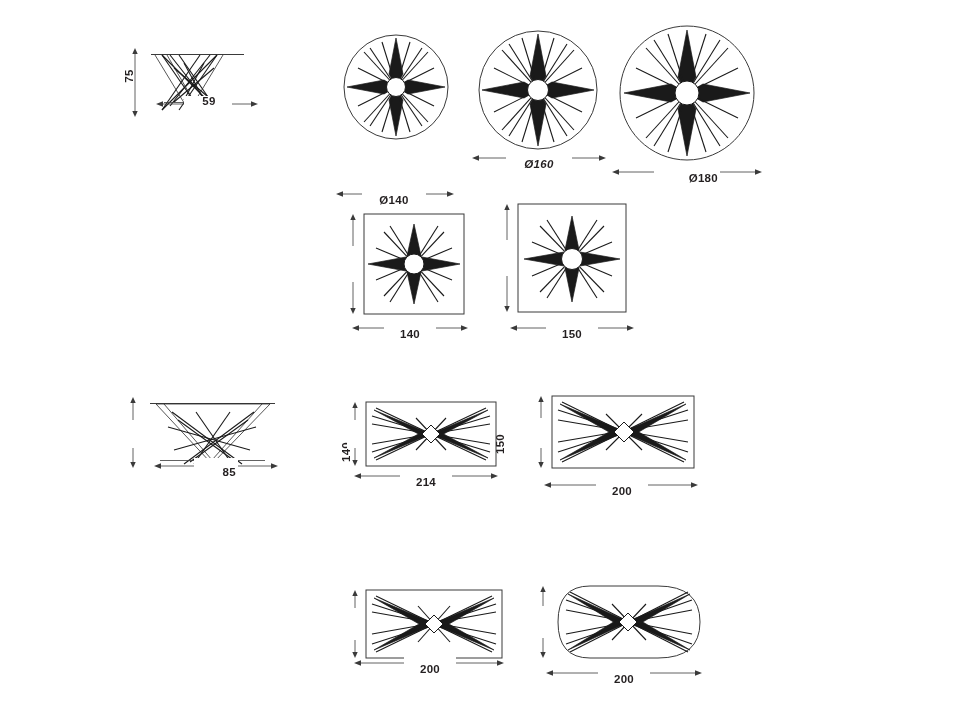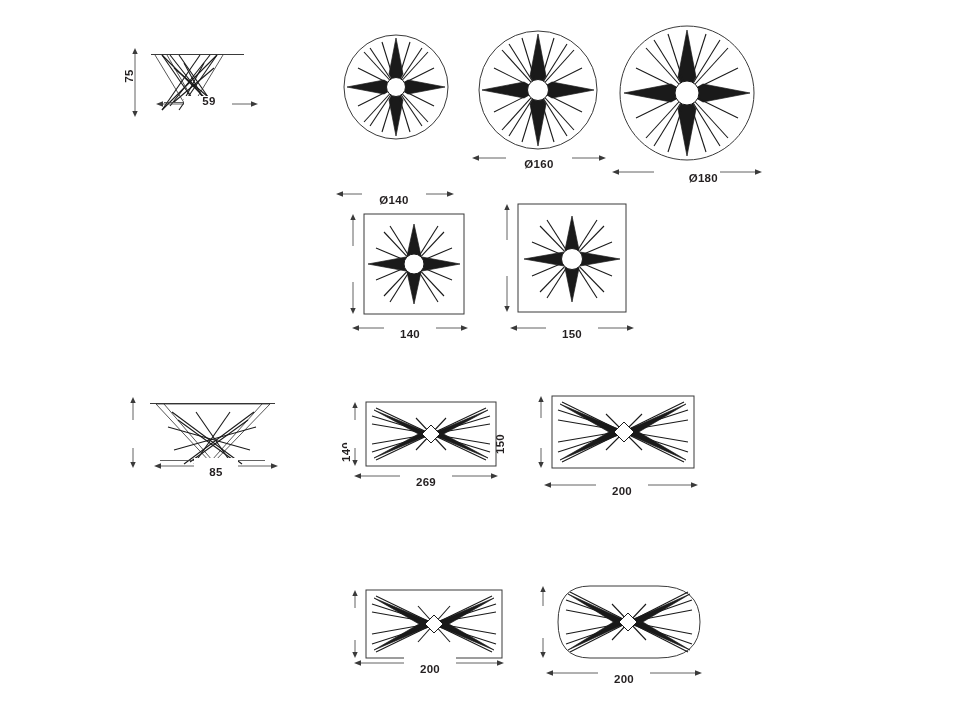--- a/index.html
+++ b/index.html
@@ -161,21 +161,21 @@
         <path d="M35 24 L93 116"></path>
         <path d="M93 24 L35 116"></path>
         <path d="M20 48 L108 92"></path>
         <path d="M108 48 L20 92"></path>
         <path d="M48 18 L80 122"></path>
         <path d="M80 18 L48 122"></path>
       </g>
       <circle cx="64" cy="70" r="10.5" fill="#ffffff" stroke="#1a1a1a" stroke-width="1"></circle>
     </svg>
   </div>
-  <div class="fig" style="left:466px; top:150px;">
+  <div class="fig" style="left:466px; top:150px;font-style:italic;">
     <svg width="140" height="16" viewBox="0 0 140 16">
       <line class="dimline" x1="6" y1="8" x2="132" y2="8"></line>
       <polygon class="arrowhead" points="2,8 9,5.2 9,10.8"></polygon>
       <polygon class="arrowhead" points="136,8 129,5.2 129,10.8"></polygon>
       <rect x="36" y="0" width="66" height="16" fill="#ffffff"></rect>
     </svg>
     <span class="label" style="left:38px; top:8px; width:62px; text-align:center;">Ø160</span>
   </div>
 
   <div class="fig" style="left:610px; top:14px;">
@@ -309,21 +309,21 @@
     </svg>
 
   </div>
   <div class="fig" style="left:148px; top:458px;">
     <svg width="130" height="16" viewBox="0 0 130 16">
       <line class="dimline" x1="6" y1="8" x2="122" y2="8"></line>
       <polygon class="arrowhead" points="2,8 9,5.2 9,10.8"></polygon>
       <polygon class="arrowhead" points="126,8 119,5.2 119,10.8"></polygon>
       <rect x="42" y="0" width="44" height="16" fill="#ffffff"></rect>
     </svg>
-    <span class="label" style="left:44px; top:8px; width:40px; text-align:center;">85</span>
+    <span class="label" style="left:44px; top:8px; width:40px; text-align:right;">85</span>
   </div>
 
   <div class="fig" style="left:338px; top:388px;">
     <svg width="160" height="94" viewBox="0 0 160 94">
       <rect class="outline" x="24" y="14" width="130" height="64"></rect>
       <g class="star">
         <polygon points="32,22 82,43 89,46 82,49"></polygon>
         <polygon points="146,22 96,43 89,46 96,49"></polygon>
         <polygon points="32,70 82,49 89,46 82,43"></polygon>
         <polygon points="146,70 96,49 89,46 96,43"></polygon>
@@ -346,21 +346,21 @@
     </svg>
 
   </div>
   <div class="fig" style="left:348px; top:468px;">
     <svg width="150" height="16" viewBox="0 0 150 16">
       <line class="dimline" x1="6" y1="8" x2="142" y2="8"></line>
       <polygon class="arrowhead" points="2,8 9,5.2 9,10.8"></polygon>
       <polygon class="arrowhead" points="146,8 139,5.2 139,10.8"></polygon>
       <rect x="48" y="0" width="52" height="16" fill="#ffffff"></rect>
     </svg>
-    <span class="label" style="left:50px; top:8px; width:48px; text-align:center;">269</span>
+    <span class="label" style="left:50px; top:8px; width:48px; text-align:center;">214</span>
   </div>
 
   <div class="fig" style="left:524px; top:380px;">
     <svg width="172" height="104" viewBox="0 0 172 104">
       <rect class="outline" x="24" y="16" width="142" height="72"></rect>
       <g class="star">
         <polygon points="32,24 88,48 96,52 88,56"></polygon>
         <polygon points="158,24 104,48 96,52 104,56"></polygon>
         <polygon points="32,80 88,56 96,52 88,48"></polygon>
         <polygon points="158,80 104,56 96,52 104,48"></polygon>

